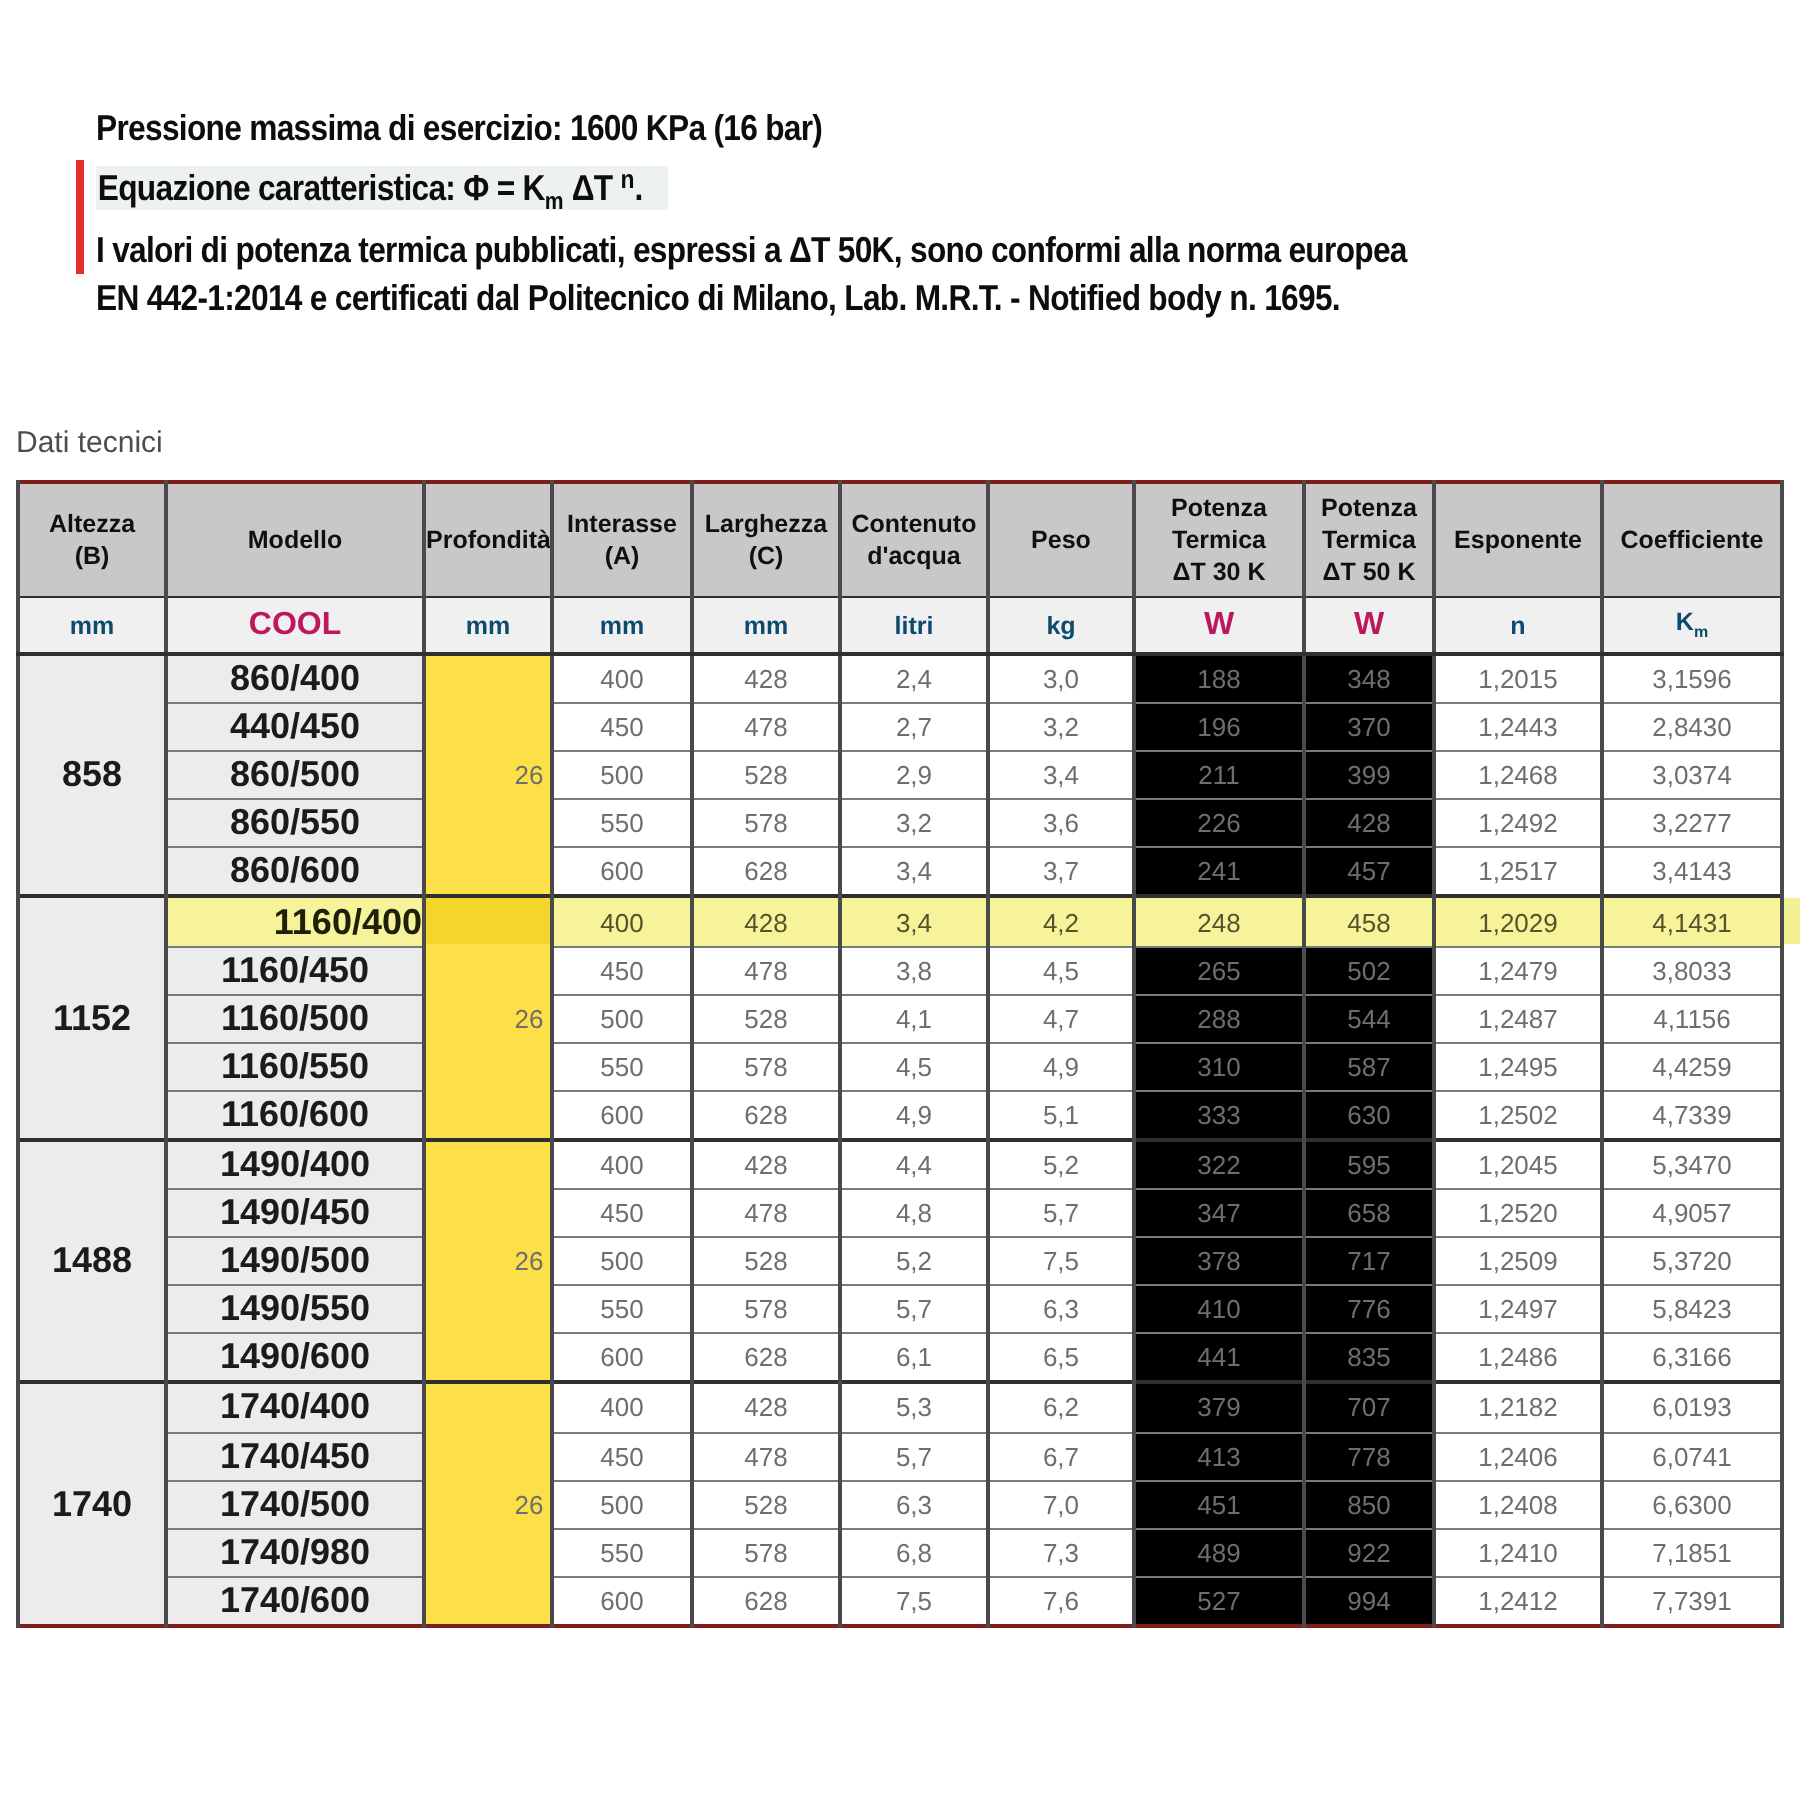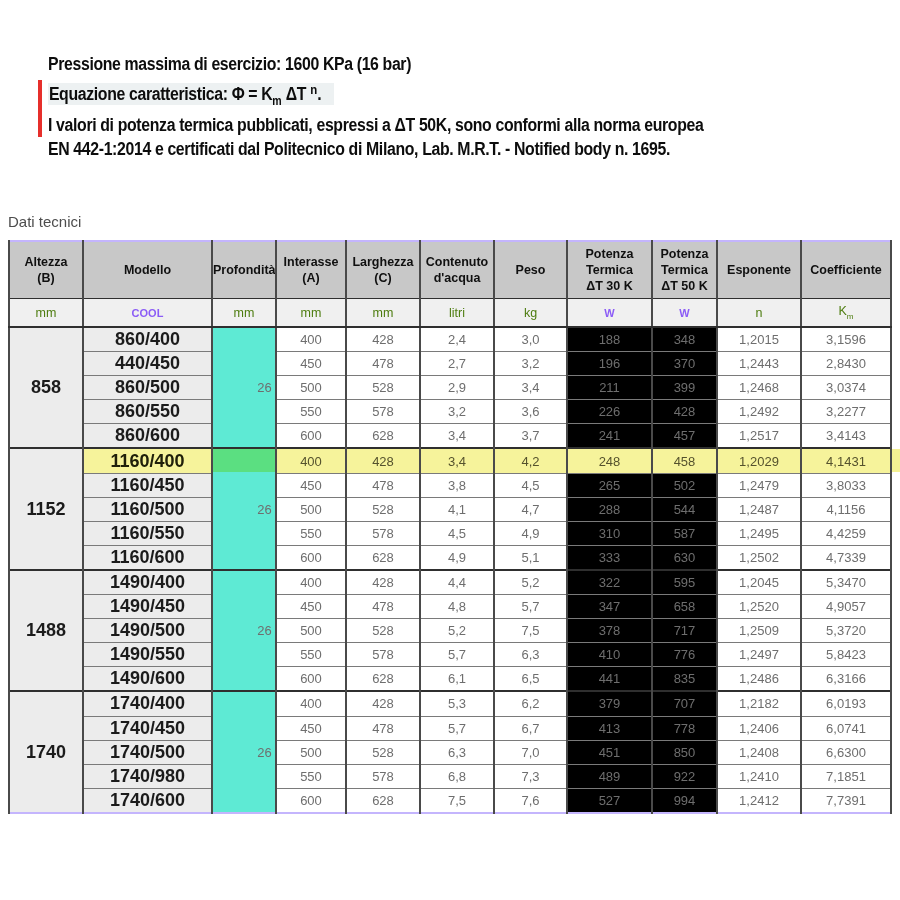--- a/index.html
+++ b/index.html
@@ -19,52 +19,52 @@
   .intro sup { font-size:13px; letter-spacing:0; position:relative; top:1px; }
   .red-bar { position:absolute; left:38px; top:80px; width:4px; height:57px; background:#e62f2b; }
 
   
   .section-title { position:absolute; left:8px; top:213px; font-size:15px; color:#4d4d4d; }
 
   
   .data-table {
     position:absolute; left:8px; top:240px; width:882px;
     border-collapse:collapse; table-layout:fixed;
-    text-align:center; border:2px solid #c4b5fd;
+    text-align:center; border:2px solid #7f1d1d;
   }
   .data-table th, .data-table td {
     border:1px solid #4a4a4a;
     border-left-width:2px; border-right-width:2px;
     padding:0; overflow:hidden;
   }
   .head-row th {
     background:#c8c8c8; height:56px;
     font-size:12.5px; font-weight:bold; color:#101010;
     white-space:pre-line; line-height:1.3; vertical-align:middle;
     border-bottom:1px solid #2f2f2f;
   }
   .units-row th {
     background:#f0f0f0; height:27px;
-    font-size:12.5px; font-weight:normal; color:#4d7c0f;
+    font-size:12.5px; font-weight:bold; color:#0c4a6e;
     border-bottom:2px solid #2f2f2f;
   }
   .units-row th sub { font-size:8px; }
-  .units-row th.u-bold { font-weight:bold; color:#8b5cf6; font-size:11px; }
+  .units-row th.u-bold { font-weight:bold; color:#be185d; font-size:16px; }
   .data-table tbody { border-top:2px solid #2f2f2f; }
   .data-table td {
     height:23.1px; font-size:13px; color:#6e6e6e;
     border-top-color:#7a7a7a; border-bottom-color:#7a7a7a;
   }
   td.c-alt, td.c-mod {
     background:#ececec; font-weight:bold; color:#1b1b1b; font-size:18px;
   }
-  td.c-prof { background:#5eead4;padding-left:41px; }
+  td.c-prof { background:#fde047;padding-left:41px; }
   td.c-pot { background:#000000; }
   td.hl { background:#f6f39b; color:#55522d; }
-  td.c-mod.hl { color:#20200a; }
+  td.c-mod.hl { color:#20200a;text-align:right; }
 
   
   .marker { position:absolute; background:#f6f39b; mix-blend-mode:multiply; pointer-events:none; }
   .marker-outside { position:absolute; background:#f4f193; pointer-events:none; }
 </style>
 </head>
 <body>
 
 <div class="page">
 

